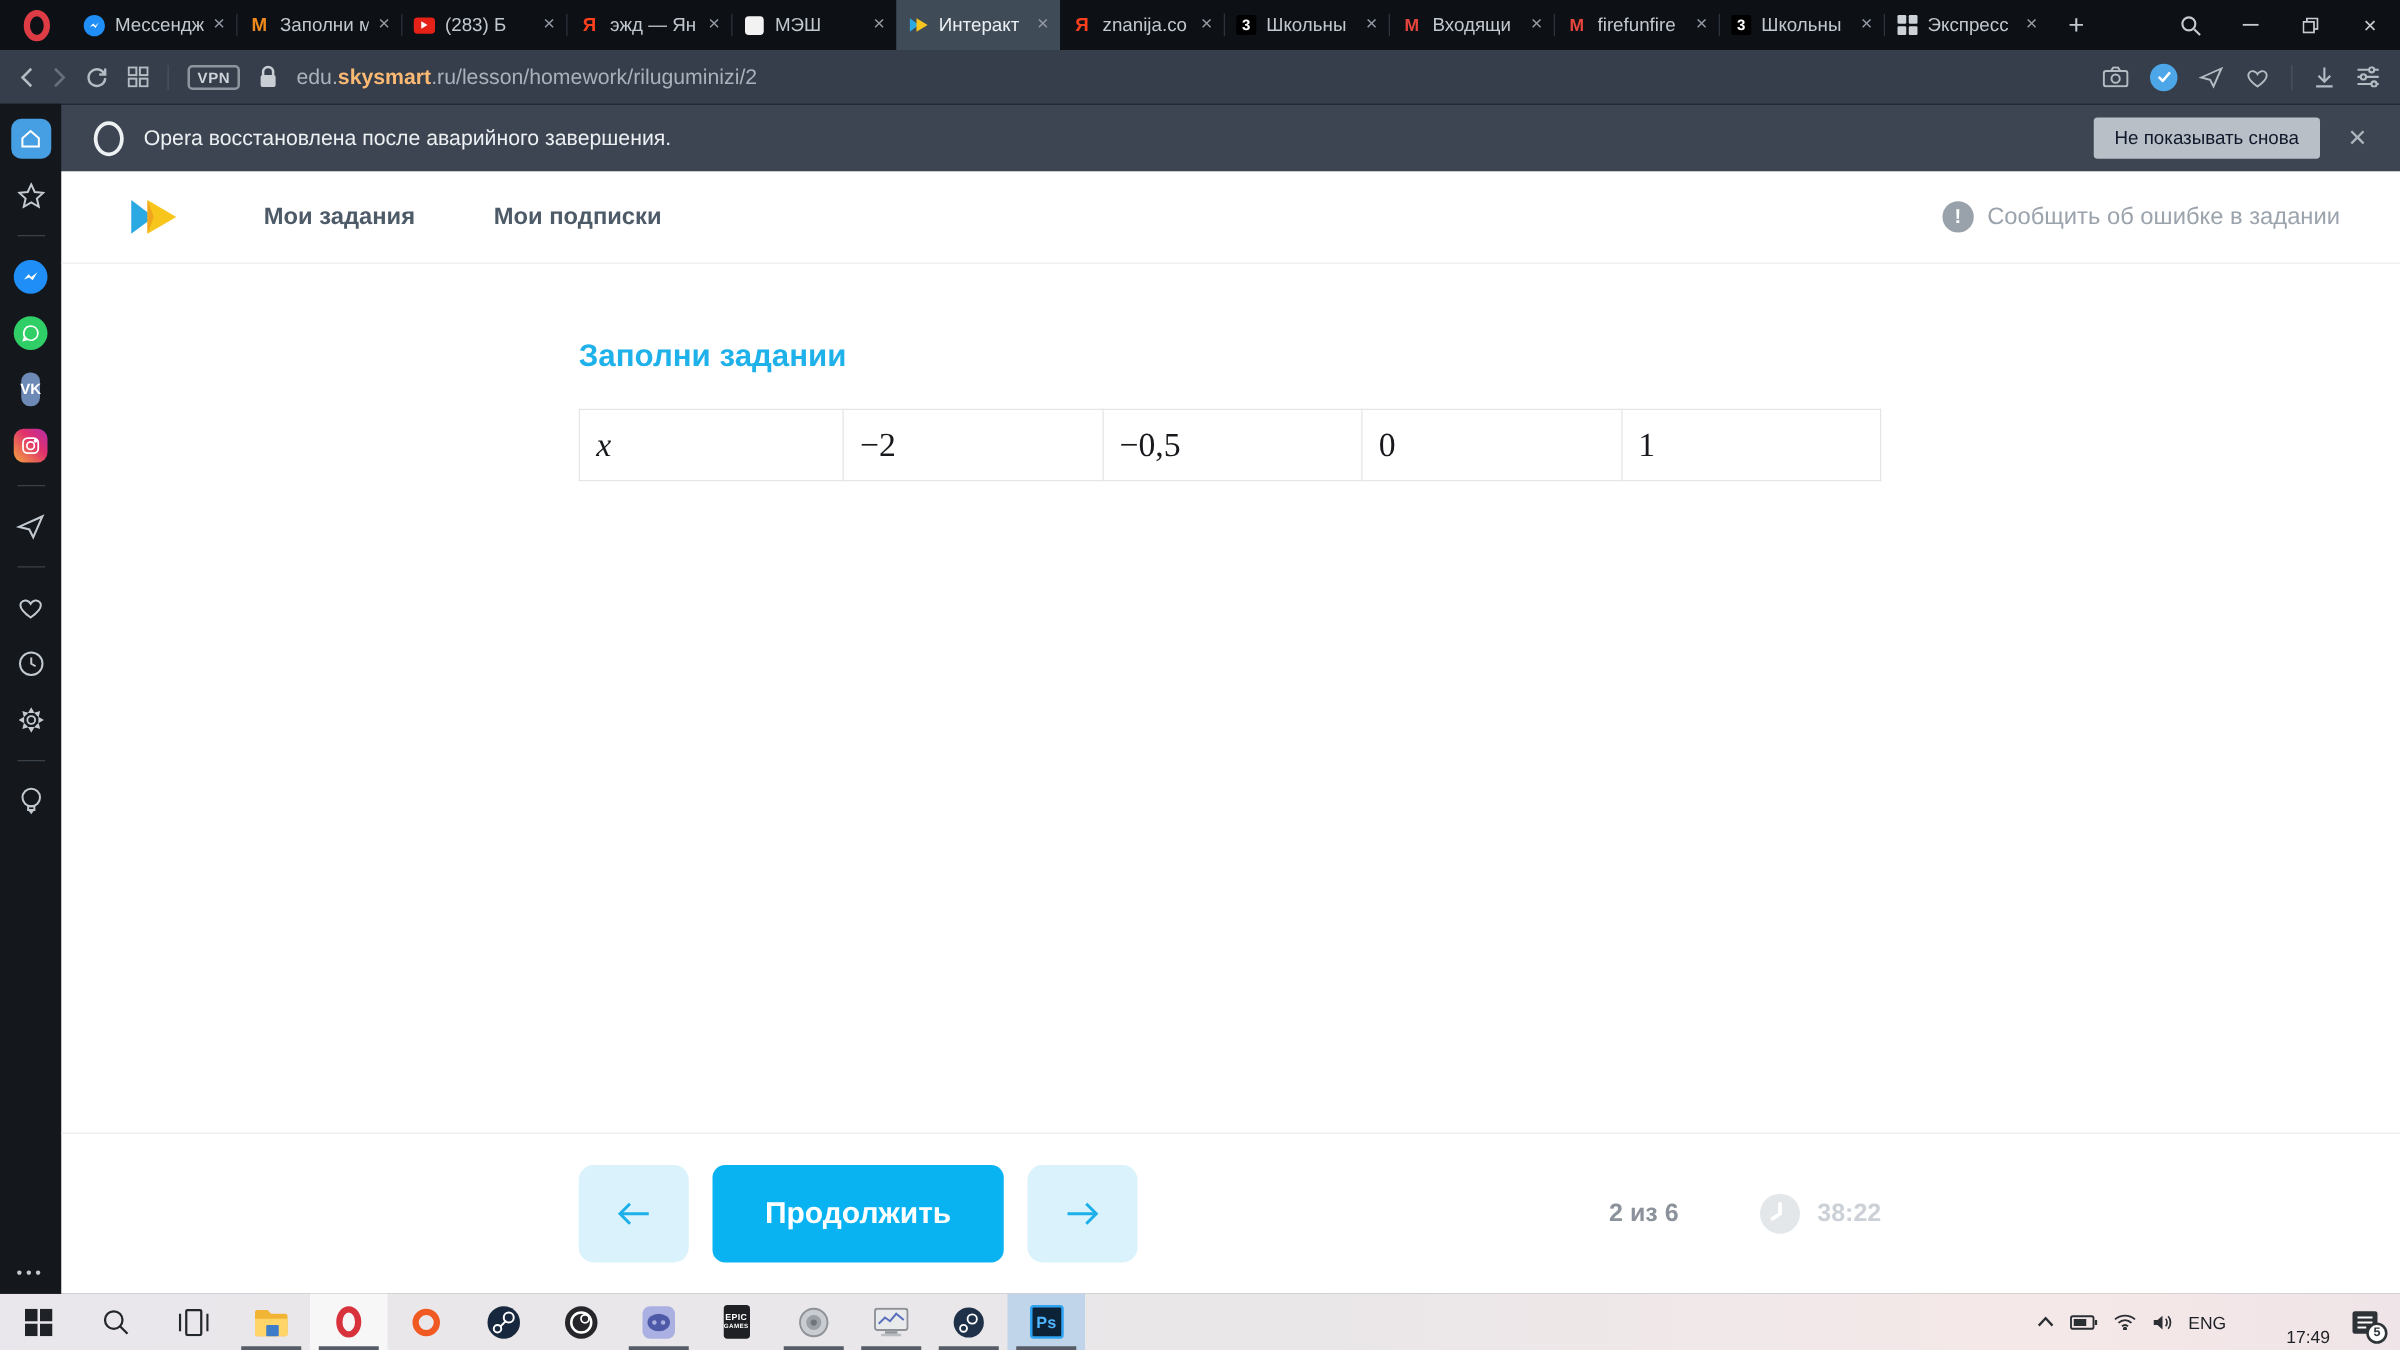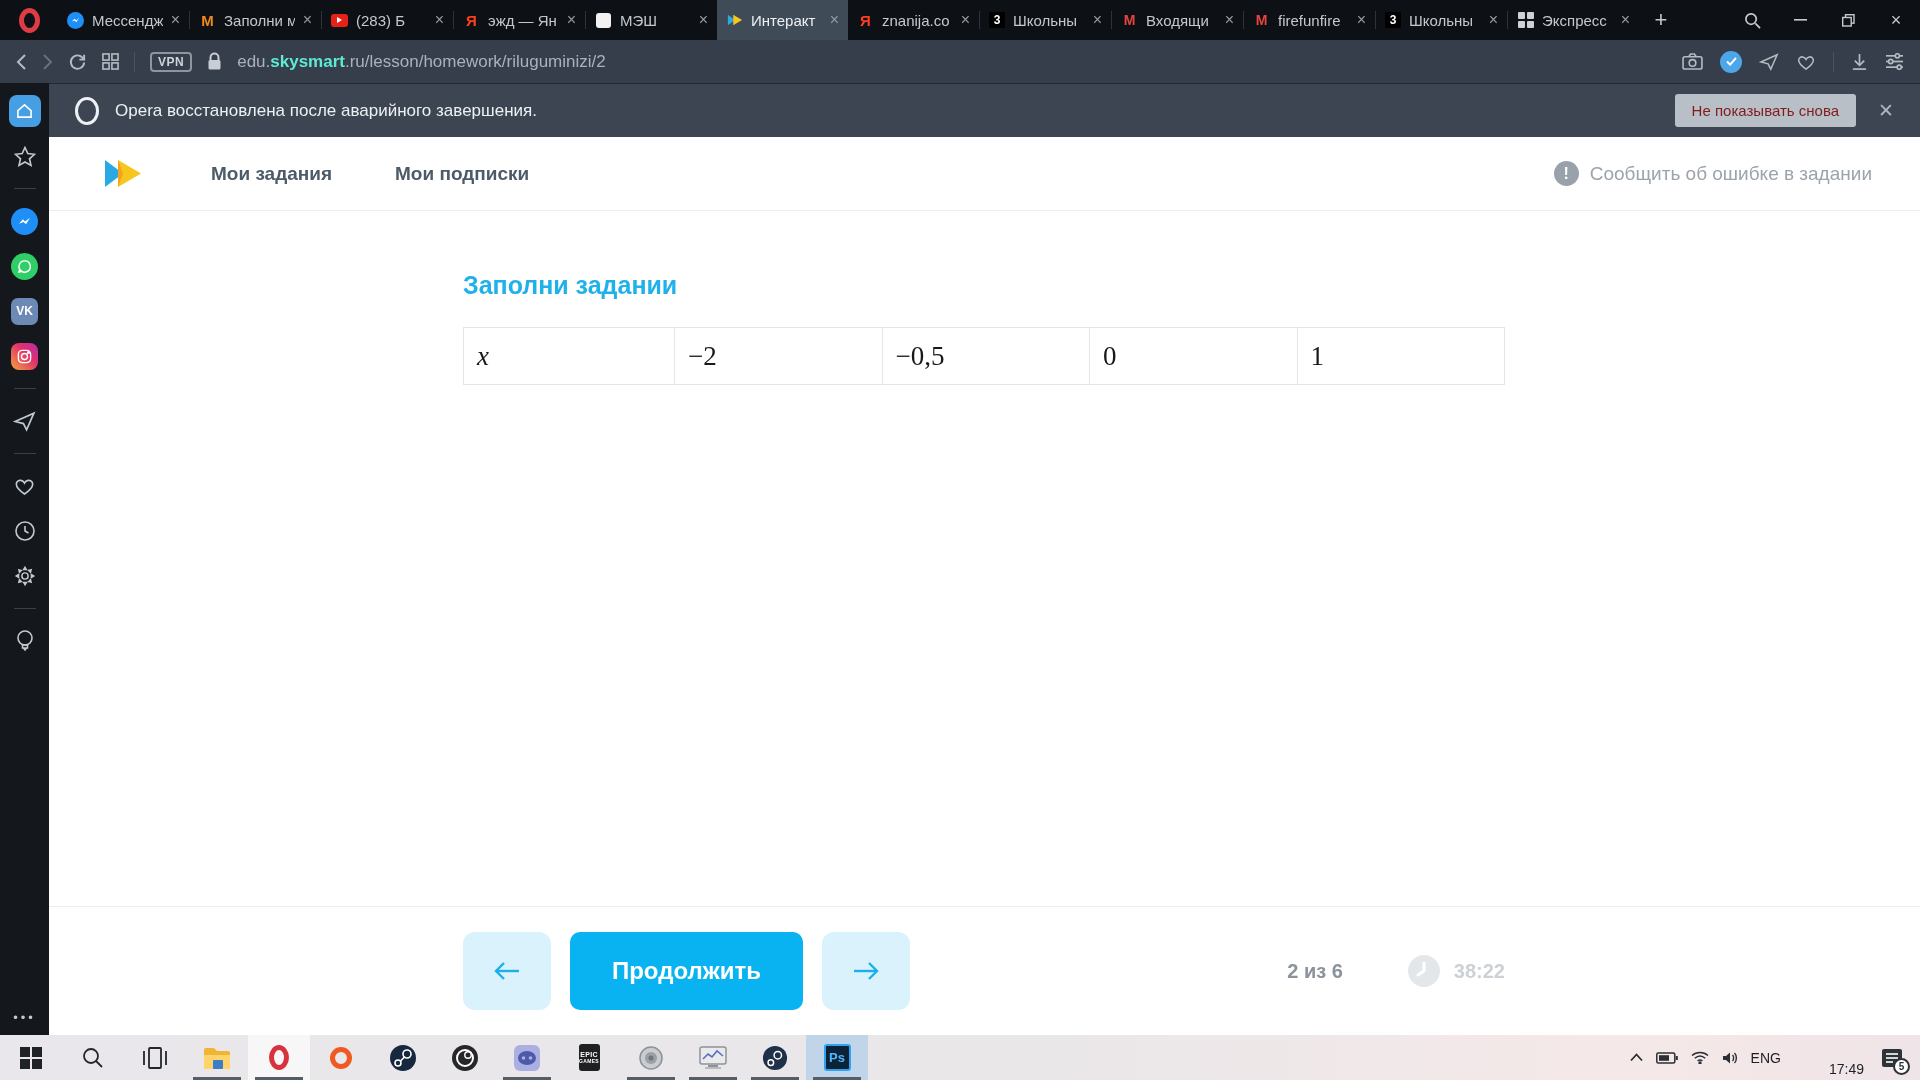--- a/index.html
+++ b/index.html
@@ -31,40 +31,40 @@
   .strip-right { margin-left:auto; display:flex; align-items:center; }
   .strip-btn { width:48px; height:40px; display:flex; align-items:center; justify-content:center; color:#c6cbd2; }
 
   
   .toolbar { height:43px; background:#353e4a; display:flex; align-items:center; padding:0 16px; gap:15px; }
   .tb-ic { color:#b4bbc3; }
   .tb-ic.dim { color:#67707b; }
   .tb-sep { width:1px; height:20px; background:#4a5460; }
   .vpn-badge { border:2px solid #8d959f; color:#ced3d9; font-size:12px; font-weight:700; padding:1px 6px; border-radius:4px; letter-spacing:.5px; }
   .url { font-size:17px; color:#a9b1bb; white-space:nowrap; }
-  .url b { color:#5eead4; font-weight:700; }
+  .url b { color:#fdba74; font-weight:700; }
   .tb-right { margin-left:auto; display:flex; align-items:center; gap:17px; }
   .shield { width:22px; height:22px; background:#4da6e8; border-radius:50%; display:flex; align-items:center; justify-content:center; }
 
   
   .crash { height:54px; background:#3c4551; border-top:1px solid #222932; display:flex; align-items:center; padding:16px 26px; }
   .crash-o { width:24px; height:28px; border:3px solid #eef1f4; border-radius:50%; margin-right:16px; }
   .crash-msg { color:#edf0f3; font-size:17px; }
-  .crash-btn { margin-left:auto; background:#b9bfc6; color:#7f1d1d; font-size:15px; padding:8px 17px; border-radius:3px; }
+  .crash-btn { margin-left:auto; background:#b9bfc6; color:#0f172a; font-size:15px; padding:8px 17px; border-radius:3px; }
   .crash-x { color:#adb4bc; font-size:19px; margin-left:22px; }
 
   
   .body-row { display:flex; height:952px; }
   .sidebar { width:49px; background:#14181d; display:flex; flex-direction:column; align-items:center; padding:12px 0 10px; color:#c3c9d0; }
   .sb { margin-bottom:13px; display:flex; align-items:center; justify-content:center; width:32px; height:32px; flex:none; }
   .sb-div { width:22px; height:1px; background:#3a414a; margin:3px 0 16px; }
   .home-btn { background:#479fe3; border-radius:8px; }
   .circle-ic { border-radius:50%; width:27px; height:27px; display:flex; align-items:center; justify-content:center; }
   .ic-wa { background:#2fce67; }
-  .ic-vk { background:#6d89b5; border-radius:7px; width:27px; height:27px; color:#fff; font-size:12px; font-weight:700; display:flex; align-items:center; justify-content:center; }
+  .ic-vk { background:#6d89b5; border-radius:7px; width:15px; height:27px; color:#fff; font-size:12px; font-weight:700; display:flex; align-items:center; justify-content:center; }
   .ic-ig { background:linear-gradient(45deg,#f3a43d,#e1306c 60%,#b52ea8); border-radius:8px; width:27px; height:27px; display:flex; align-items:center; justify-content:center; }
   .sb-dots { margin-top:auto; letter-spacing:3px; font-size:13px; color:#c3c9d0; }
 
   .rightcol { flex:1; display:flex; flex-direction:column; }
   .site { flex:1; background:#fff; display:flex; flex-direction:column; }
 
   
   .site-header { height:74px; display:flex; align-items:center; padding:0 48px 0 54px; border-bottom:1px solid #ececee; }
   .logo { margin-right:66px; }
   .nav-item { color:#4d5a68; font-size:19px; font-weight:700; margin-right:63px; }

